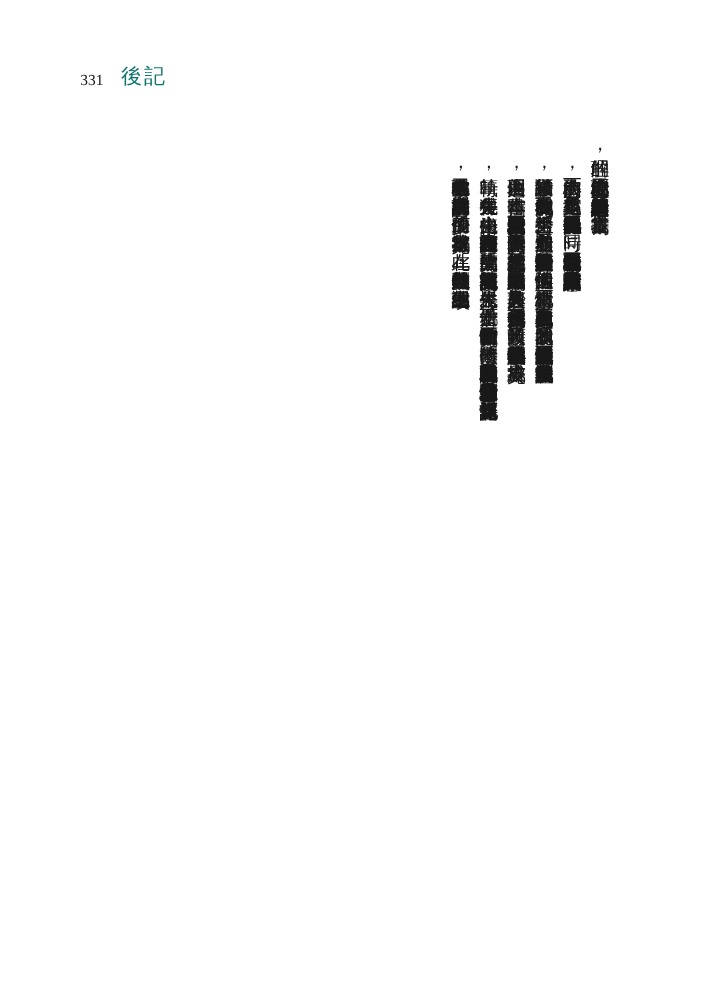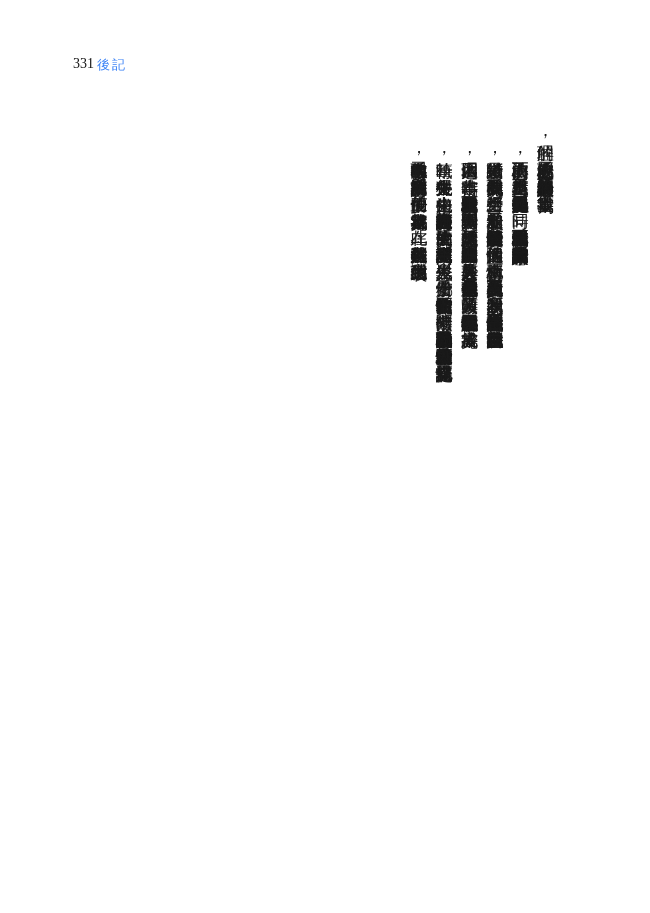--- a/index.html
+++ b/index.html
@@ -1,20 +1,20 @@
 <!DOCTYPE html>
 <html><head>
 <meta charset="utf-8">
 <style>
   html, body { margin: 0; padding: 0; background: #ffffff; }
   body { width: 650px; height: 913px; position: relative; overflow: hidden;
          font-family: "DejaVu Serif", "Liberation Serif", serif; color: #1a1a1a; }
-  .header { position: absolute; left: 73px; top: 56px; font-size: 14px; display: flex; gap: 3px; align-items: flex-start; }
+  .header { position: absolute; left: 73px; top: 56px; font-size: 14px; display: flex; gap: 16px; align-items: flex-end; }
   .page-num { font-family: "Liberation Serif", serif; font-size: 14px; color: #111; }
-  .running-title { font-size: 13px; color: #3b82f6; letter-spacing: 2px; }
+  .running-title { font-size: 19px; color: #0f766e; letter-spacing: 2px; }
   .text-block {
     position: absolute; top: 132px; right: 92px; height: 700px;
     writing-mode: vertical-rl; text-orientation: upright;
     font-size: 16.9px; line-height: 25.3px; letter-spacing: 0px;
   }
   .para { margin: 0; text-indent: 1em; text-align: justify; }
 </style>
 </head>
 <body>
 

